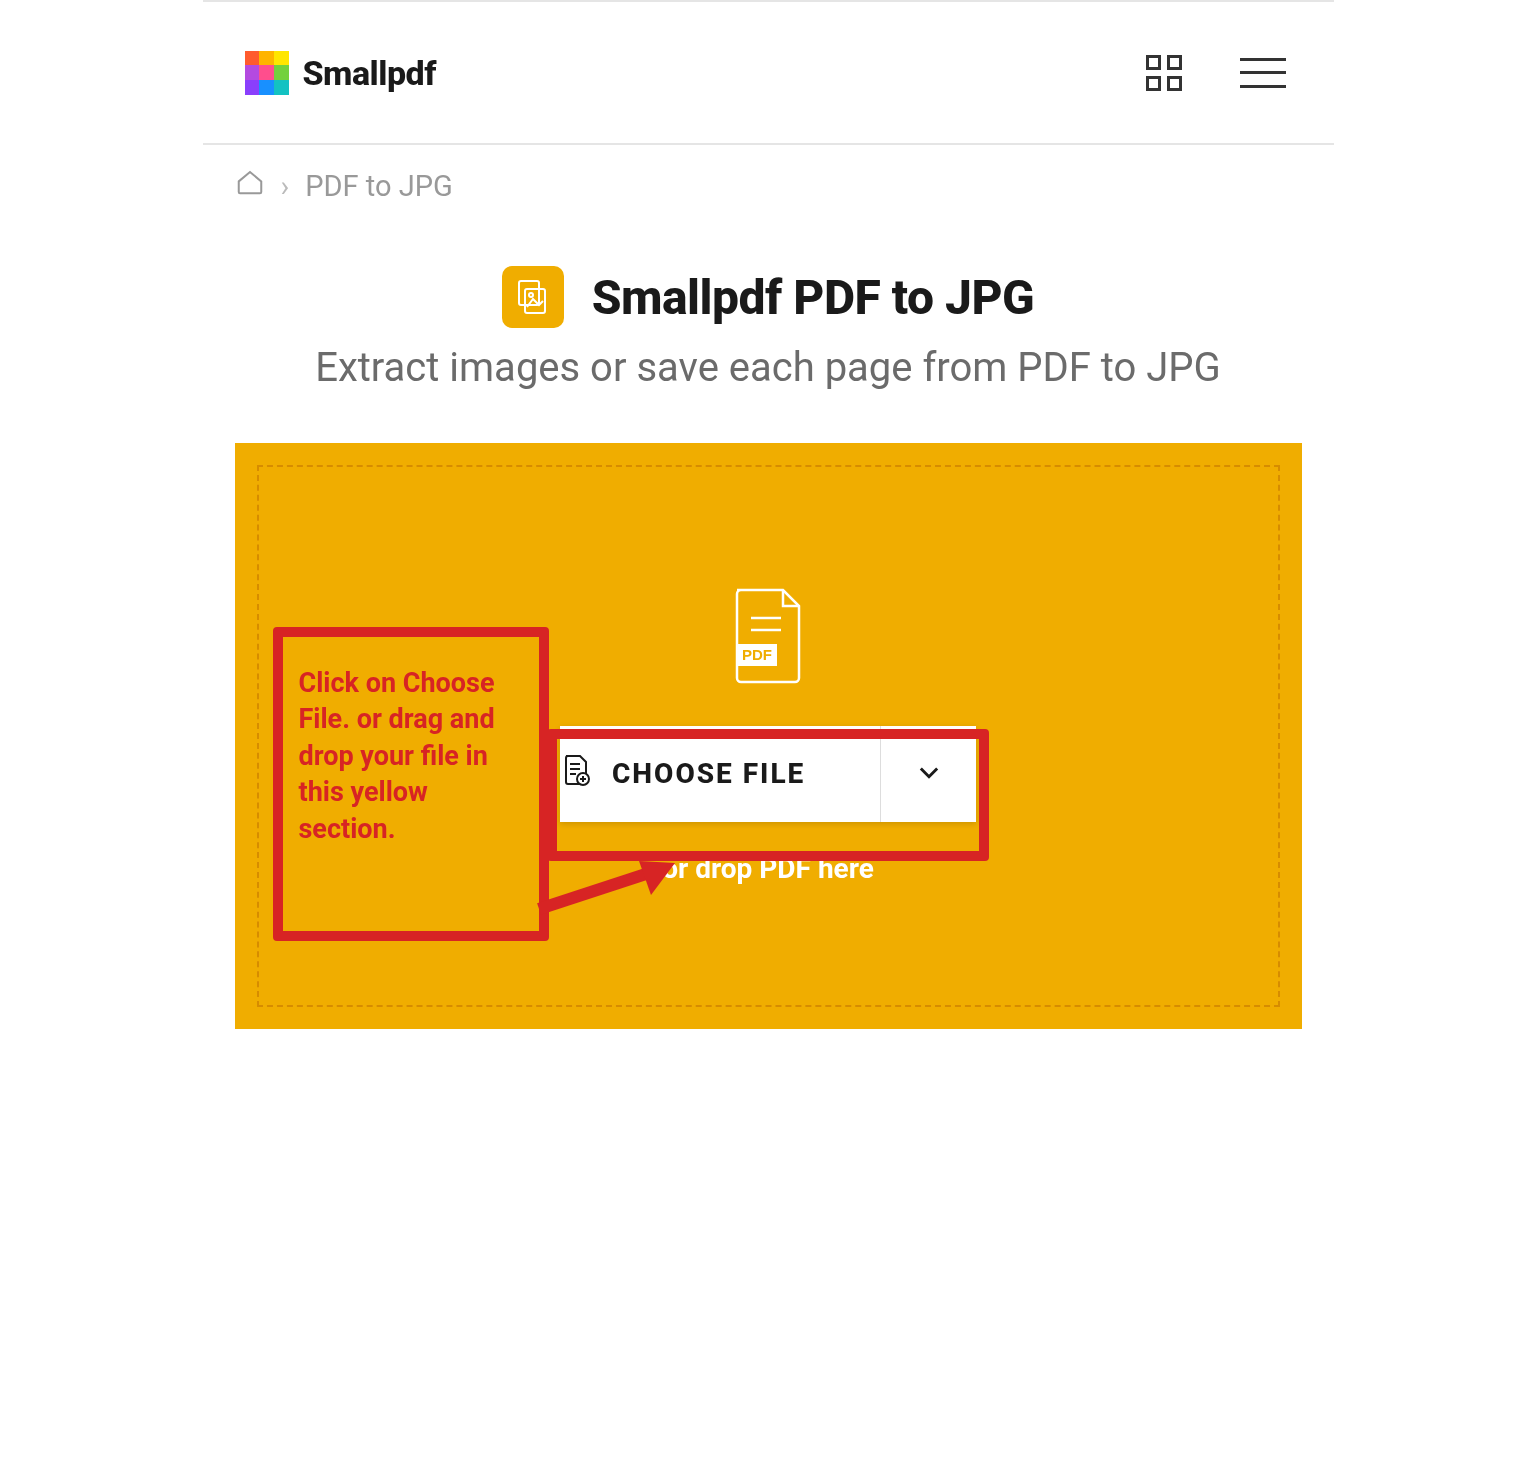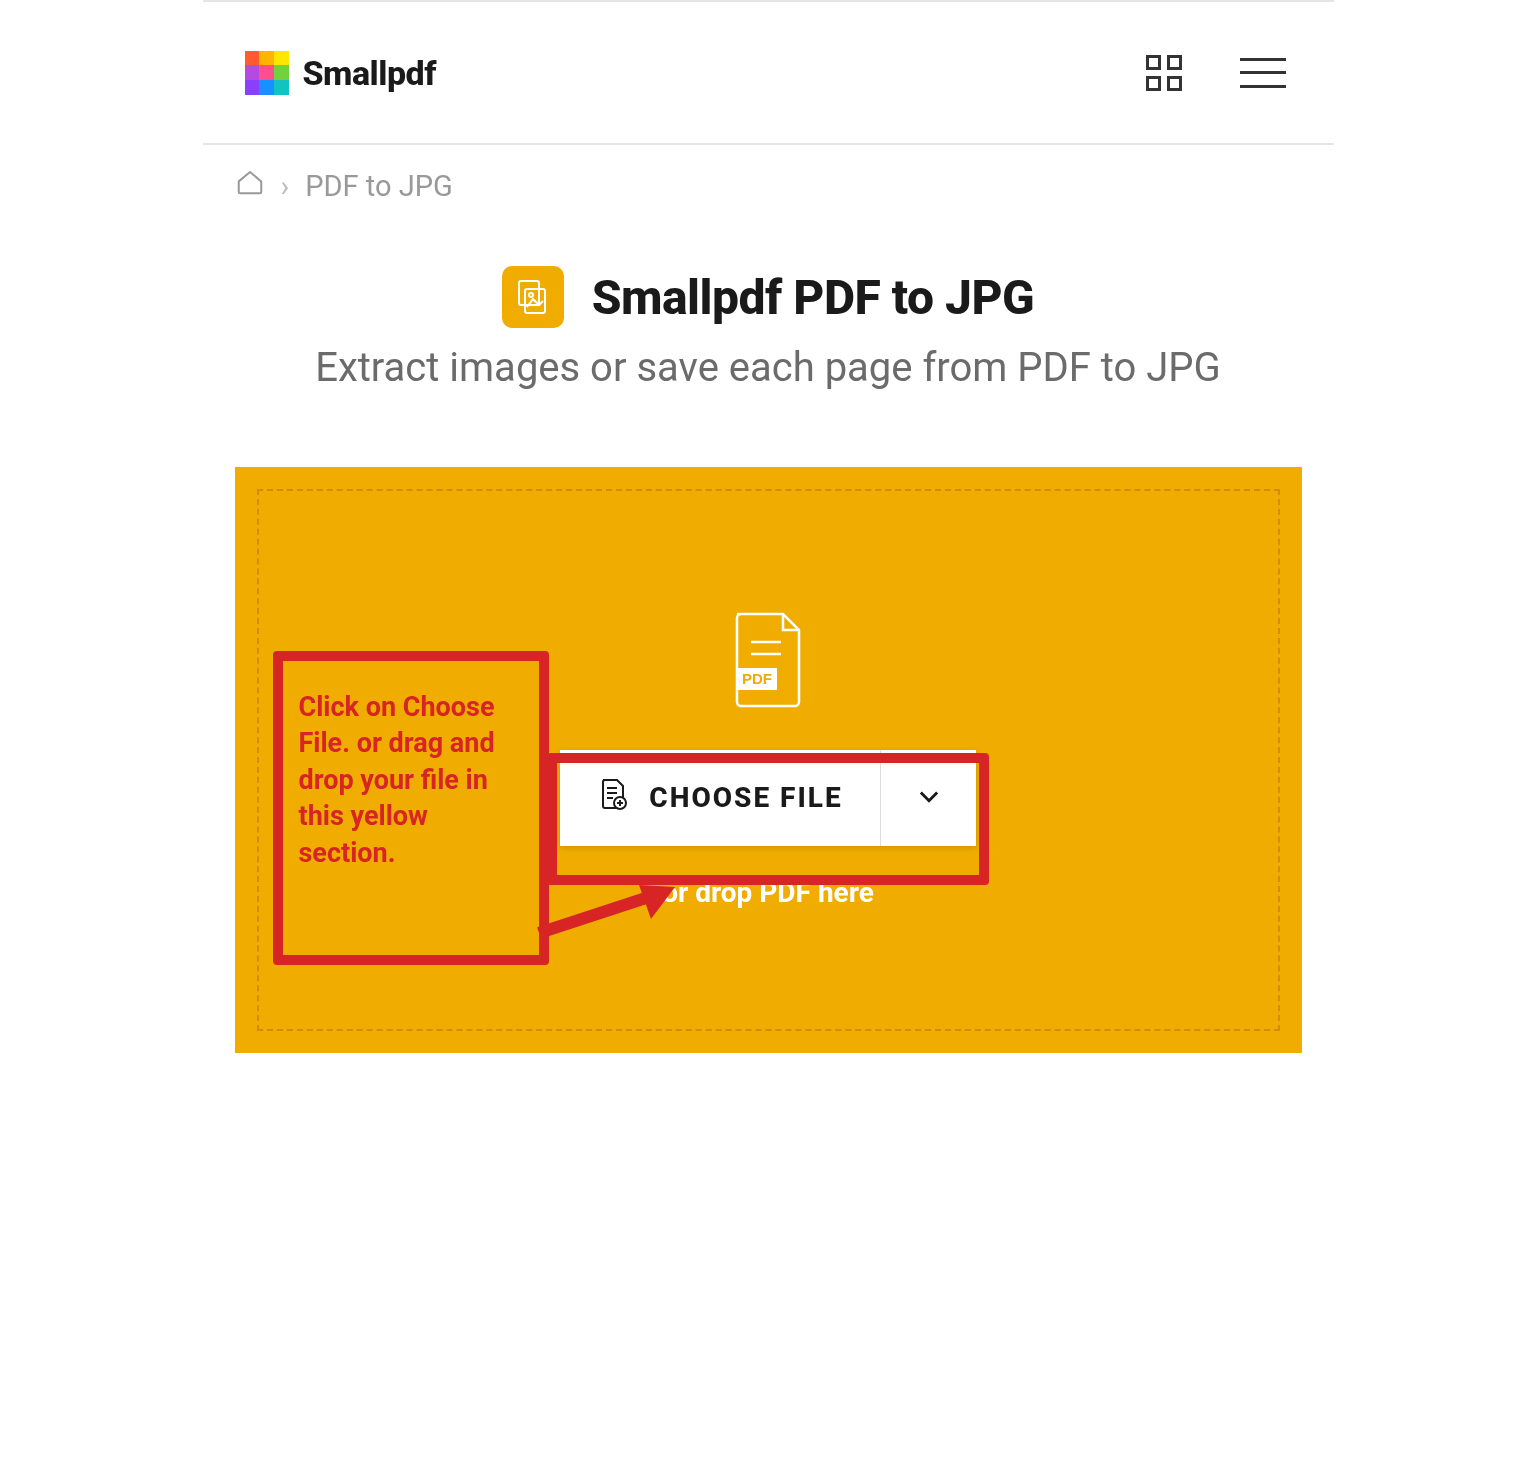--- a/index.html
+++ b/index.html
@@ -16,25 +16,25 @@
   .hamburger { width: 46px; height: 30px; display: flex; flex-direction: column; justify-content: space-between; }
   .hamburger div { height: 3px; background: #333; }
   .breadcrumb { display: flex; align-items: center; gap: 16px; padding: 22px 32px 22px 32px; color: #999; font-size: 29px; }
   .breadcrumb svg { width: 30px; height: 30px; }
   .breadcrumb .sep { color: #bbb; }
   .hero { text-align: center; margin-top: 40px; }
   .hero-title-row { display: flex; align-items: center; justify-content: center; gap: 28px; }
   .hero-icon { width: 62px; height: 62px; background: #f0ad00; border-radius: 10px; display: flex; align-items: center; justify-content: center; }
   .hero-title { font-size: 48px; font-weight: 800; color: #1a1a1a; letter-spacing: -0.5px; }
   .hero-sub { font-size: 40px; color: #6b6b6b; margin-top: 16px; }
-  .dropzone-outer { margin: 76px 32px 0 32px; background: #f0ad00; padding: 22px; }
+  .dropzone-outer { margin: 52px 32px 0 32px; background: #f0ad00; padding: 22px; }
   .dropzone-inner { border: 2px dashed #d68c00; min-height: 542px; position: relative; display: flex; flex-direction: column; align-items: center; justify-content: center; }
   .pdf-icon { margin-bottom: 38px; }
   .choose-row { display: flex; box-shadow: 0 2px 6px rgba(0,0,0,0.15); }
-  .choose-btn { background: #ffffff; height: 96px; width: 320px; display: flex; align-items: center; justify-content: center; gap: 18px; font-size: 28px; font-weight: 800; letter-spacing: 2px; color: #1a1a1a; }
+  .choose-btn { background: #ffffff; height: 96px; width: 320px; display: flex; align-items: center; gap: 18px; font-size: 28px; font-weight: 800; letter-spacing: 2px; color: #1a1a1a; }
   .choose-btn svg { width: 34px; height: 34px; }
   .chevron-btn { background: #ffffff; height: 96px; width: 96px; display: flex; align-items: center; justify-content: center; border-left: 1px solid #ddd; }
   .drop-hint { color: #ffffff; font-size: 28px; font-weight: 700; margin-top: 30px; }
   
   .annot-choose-ring { position: absolute; border: 10px solid #d72424; border-radius: 4px; width: 442px; height: 132px; left: 50%; top: 50%; transform: translate(-50%, -7px); pointer-events: none; }
   .annot-box { position: absolute; left: 14px; top: 160px; width: 276px; height: 314px; border: 10px solid #d72424; border-radius: 4px; padding: 28px 16px; color: #d72424; font-size: 27px; font-weight: 700; line-height: 1.35; }
   .annot-arrow { position: absolute; left: 276px; top: 392px; width: 140px; height: 60px; pointer-events: none; }
 </style>
 </head>
 <body>

